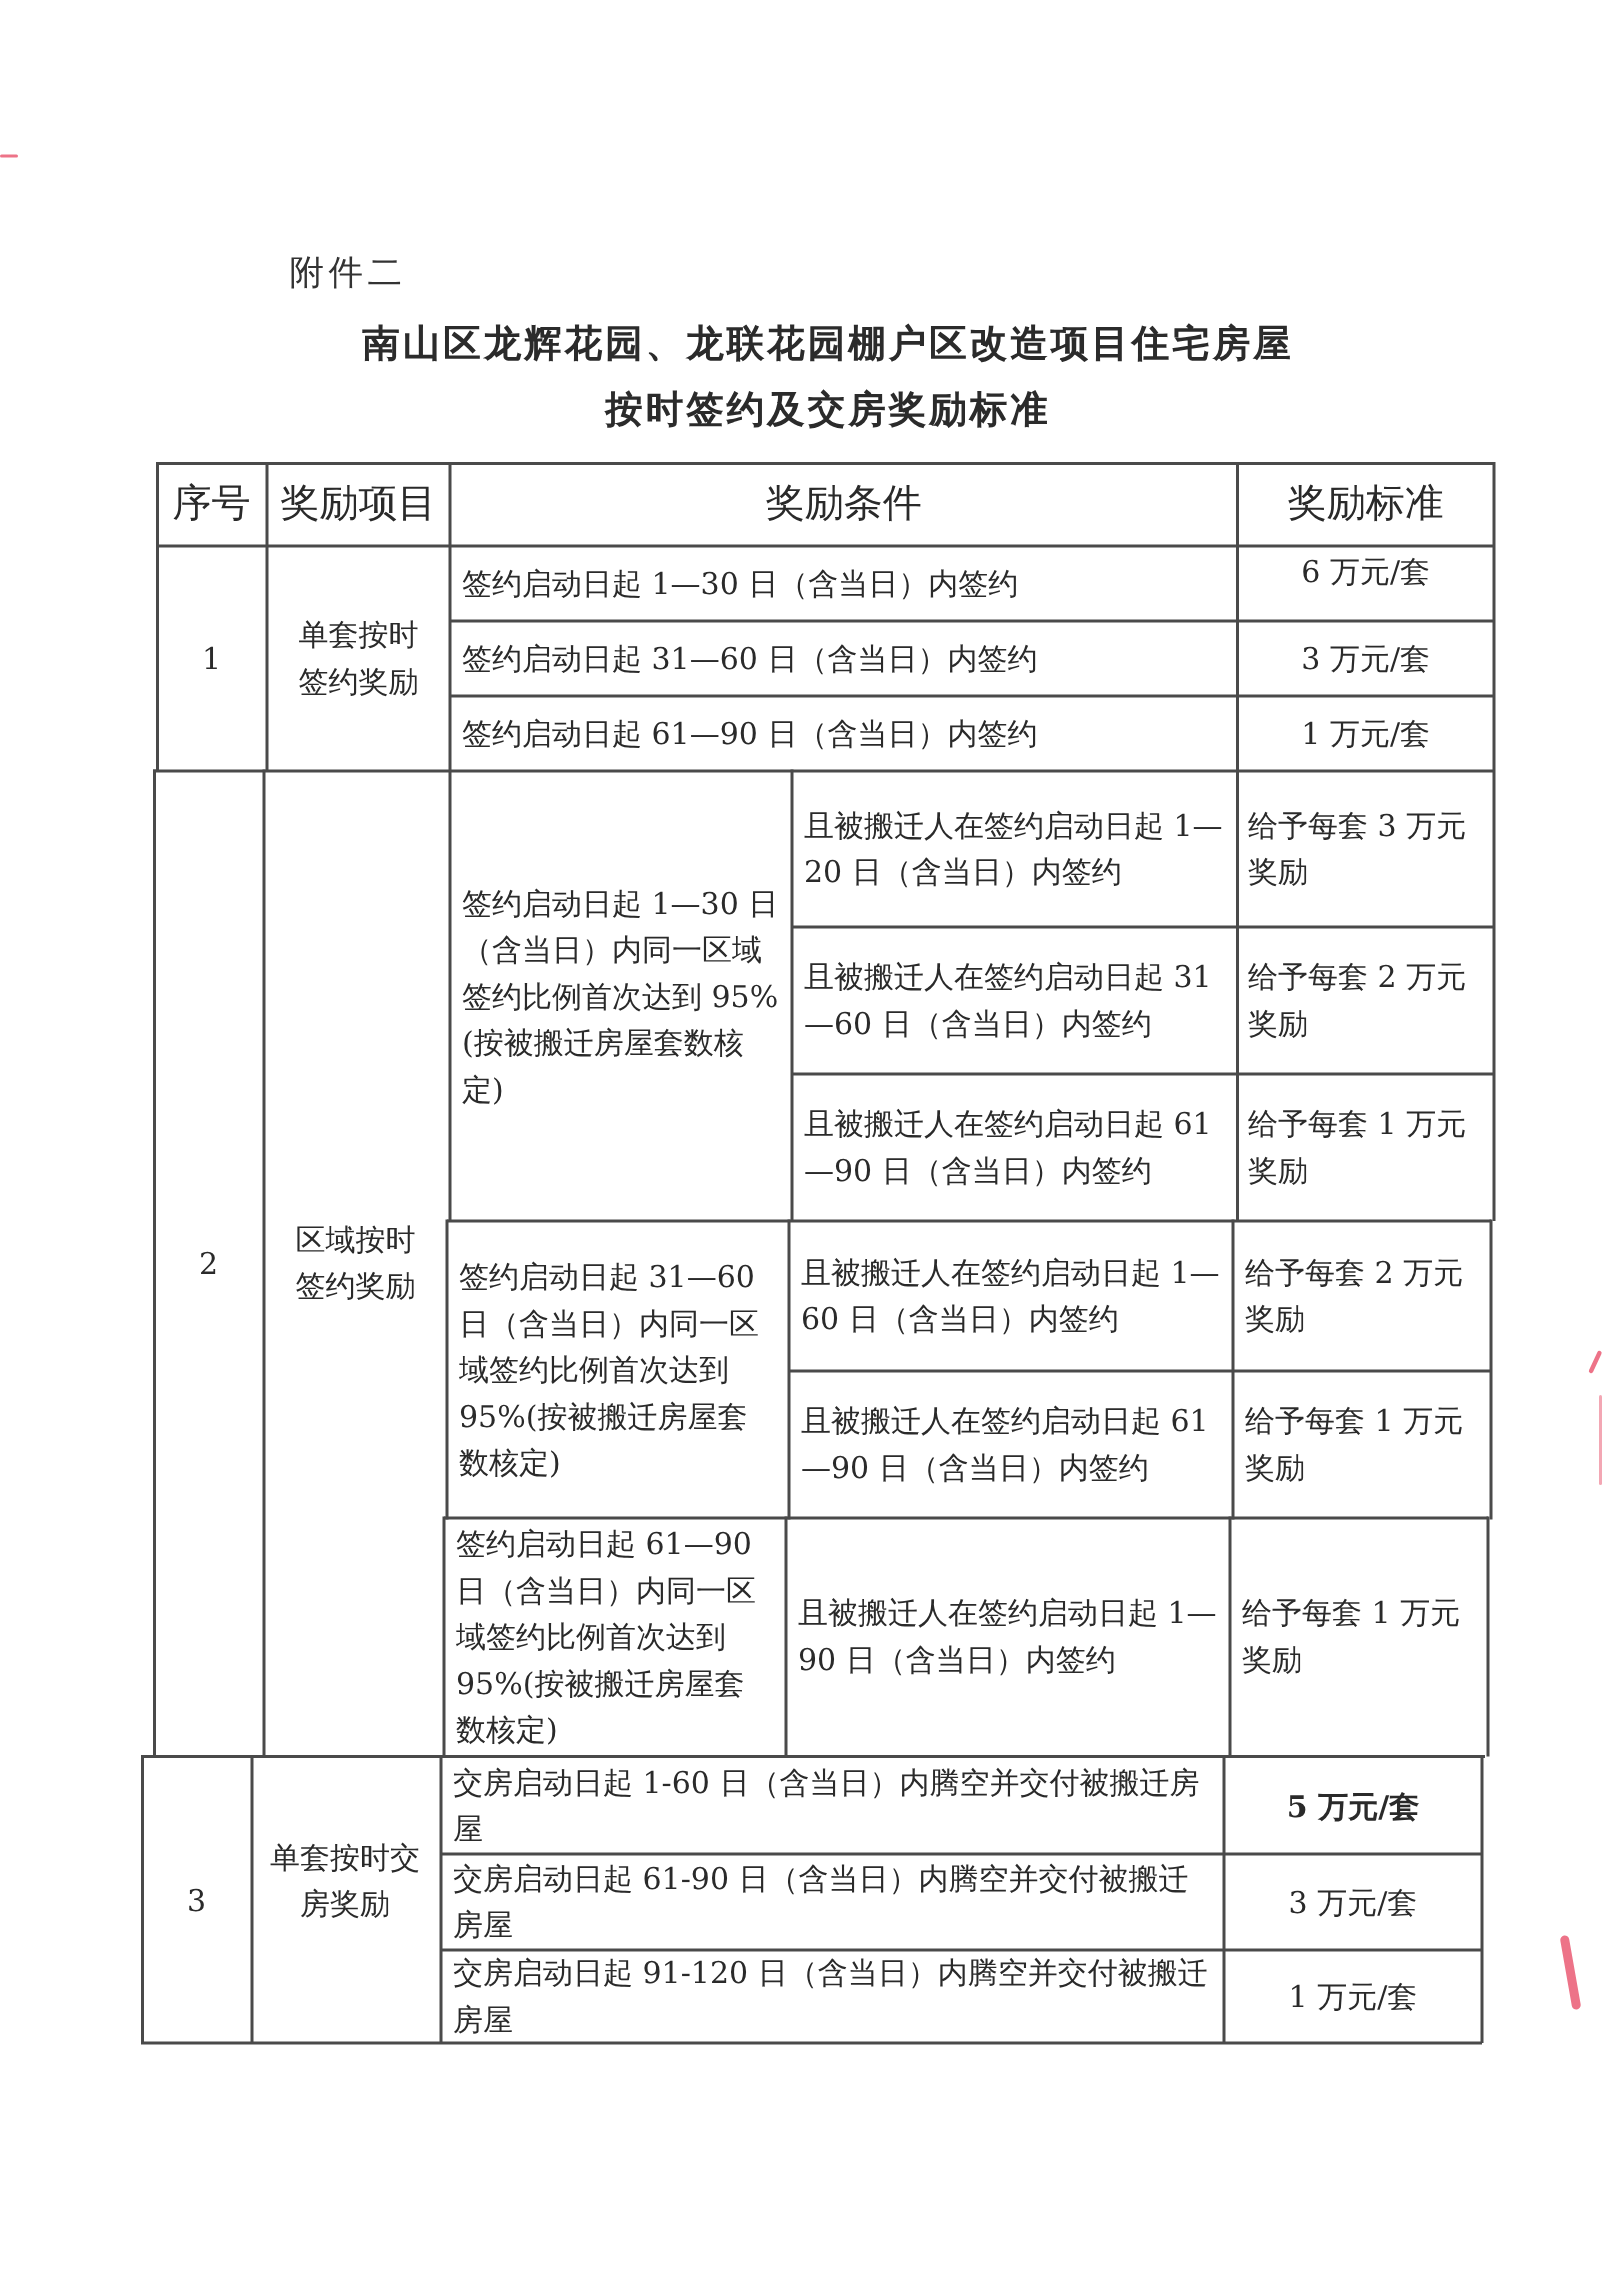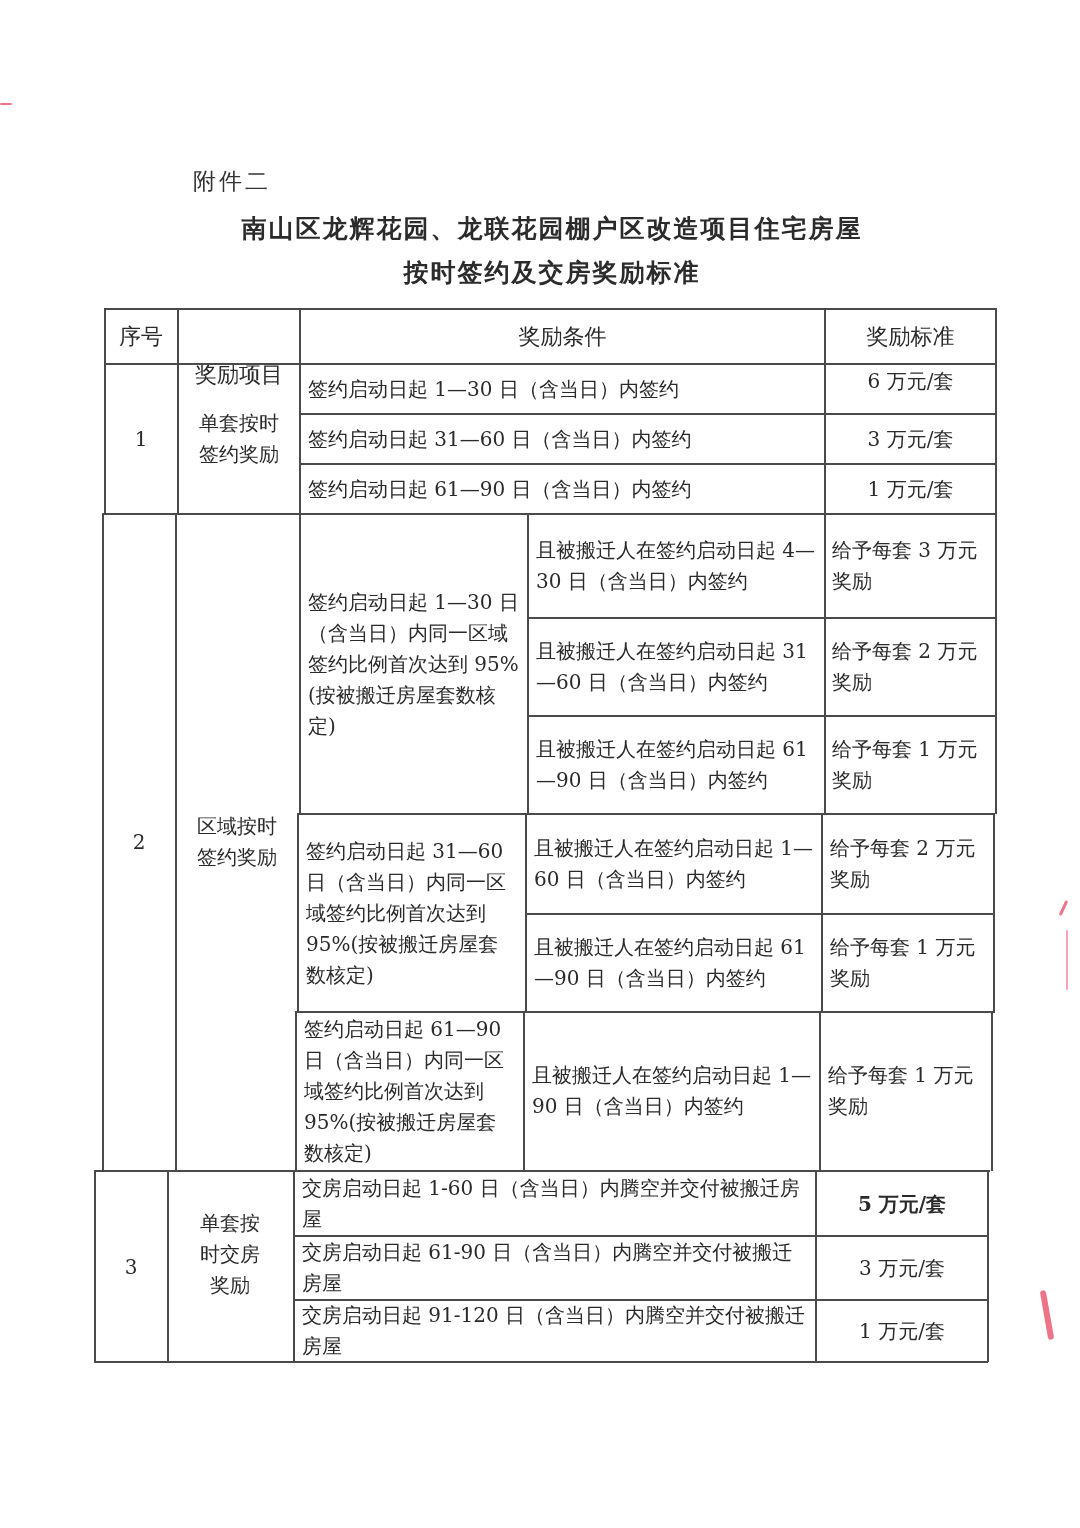--- a/index.html
+++ b/index.html
@@ -10,69 +10,69 @@
   .annex { position: absolute; left: 193px; top: 166px; font-size: 23px; letter-spacing: 3px; color: #333; }
   .title { position: absolute; left: 0; width: 1080px; text-align: center; font-size: 25px; font-weight: bold; color: #2b2b2b; letter-spacing: 2px; }
   .t1 { top: 212px; left: 12px; }
   .t2 { top: 256px; left: 12px; }
 
   .cell { position: absolute; box-sizing: border-box; font-size: 20px; line-height: 31px; color: #2a2a2a; }
   .line-h { position: absolute; height: 1.5px; background: #4a4a4a; }
   .line-v { position: absolute; width: 1.5px; background: #4a4a4a; }
   .center { display: flex; align-items: center; justify-content: center; text-align: center; }
   .left { display: flex; align-items: center; padding-left: 8px; padding-right: 6px; }
-  .hdr { font-size: 22px; }
+  .hdr { font-size: 26px; }
   .redmark { position: absolute; background: #e8506a; border-radius: 3px; opacity: 0.8; }
 </style>
 </head>
 <body>
 
 <div class="annex">附件二</div>
 <div class="title t1">南山区龙辉花园、龙联花园棚户区改造项目住宅房屋</div>
 <div class="title t2">按时签约及交房奖励标准</div>
 
 <div>
 
   <div class="cell center hdr" style="left:104px;top:309px;width:74px;height:55px;">序号</div>
-  <div class="cell center hdr" style="left:178px;top:309px;width:122px;height:55px;margin-top:38px;">奖励项目</div>
+  <div class="cell center hdr" style="left:178px;top:309px;width:122px;height:55px;">奖励项目</div>
   <div class="cell center hdr" style="left:300px;top:309px;width:525px;height:55px;">奖励条件</div>
   <div class="cell center hdr" style="left:825px;top:309px;width:171px;height:55px;">奖励标准</div>
 
   <div class="cell center" style="left:104px;top:364px;width:74px;height:150px;">1</div>
   <div class="cell center" style="left:178px;top:364px;width:122px;height:150px;padding:0 14px;">单套按时签约奖励</div>
   <div class="cell left" style="left:300px;top:364px;width:533px;height:50px;text-align:center;">签约启动日起 1—30 日（含当日）内签约</div>
   <div class="cell center" style="left:825px;top:364px;width:171px;height:34px;border-radius:22px;">6 万元/套</div>
   <div class="cell left" style="left:300px;top:414px;width:525px;height:50px;">签约启动日起 31—60 日（含当日）内签约</div>
   <div class="cell center" style="left:825px;top:414px;width:171px;height:50px;">3 万元/套</div>
   <div class="cell left" style="left:300px;top:464px;width:525px;height:50px;">签约启动日起 61—90 日（含当日）内签约</div>
   <div class="cell center" style="left:825px;top:464px;width:171px;height:50px;">1 万元/套</div>
 
   <div class="cell center" style="left:102px;top:514px;width:74px;height:656px;">2</div>
   <div class="cell center" style="left:176px;top:514px;width:122px;height:656px;padding:0 16px;">区域按时签约奖励</div>
 
   <div class="cell left" style="left:300px;top:514px;width:228px;height:300px;padding-right:8px;">签约启动日起 1—30 日（含当日）内同一区域签约比例首次达到 95%(按被搬迁房屋套数核定)</div>
-  <div class="cell left" style="left:528px;top:514px;width:296px;height:104px;">且被搬迁人在签约启动日起 4—30 日（含当日）内签约</div>
+  <div class="cell left" style="left:528px;top:514px;width:296px;height:104px;">且被搬迁人在签约启动日起 1—20 日（含当日）内签约</div>
   <div class="cell left" style="left:824px;top:514px;width:172px;height:104px;">给予每套 3 万元奖励</div>
   <div class="cell left" style="left:528px;top:618px;width:296px;height:98px;">且被搬迁人在签约启动日起 31—60 日（含当日）内签约</div>
   <div class="cell left" style="left:824px;top:618px;width:172px;height:98px;">给予每套 2 万元奖励</div>
   <div class="cell left" style="left:528px;top:716px;width:296px;height:98px;">且被搬迁人在签约启动日起 61—90 日（含当日）内签约</div>
   <div class="cell left" style="left:824px;top:716px;width:172px;height:98px;">给予每套 1 万元奖励</div>
 
   <div class="cell left" style="left:298px;top:814px;width:228px;height:198px;padding-right:8px;">签约启动日起 31—60 日（含当日）内同一区域签约比例首次达到 95%(按被搬迁房屋套数核定)</div>
   <div class="cell left" style="left:526px;top:814px;width:296px;height:100px;">且被搬迁人在签约启动日起 1—60 日（含当日）内签约</div>
   <div class="cell left" style="left:822px;top:814px;width:172px;height:100px;">给予每套 2 万元奖励</div>
   <div class="cell left" style="left:526px;top:914px;width:296px;height:98px;">且被搬迁人在签约启动日起 61—90 日（含当日）内签约</div>
   <div class="cell left" style="left:822px;top:914px;width:172px;height:98px;">给予每套 1 万元奖励</div>
 
   <div class="cell left" style="left:296px;top:1012px;width:228px;height:158px;padding-right:8px;">签约启动日起 61—90 日（含当日）内同一区域签约比例首次达到 95%(按被搬迁房屋套数核定)</div>
   <div class="cell left" style="left:524px;top:1012px;width:296px;height:158px;border-radius:27px;">且被搬迁人在签约启动日起 1—90 日（含当日）内签约</div>
   <div class="cell left" style="left:820px;top:1012px;width:172px;height:158px;">给予每套 1 万元奖励</div>
 
   <div class="cell center" style="left:94px;top:1172px;width:74px;height:190px;">3</div>
-  <div class="cell center" style="left:168px;top:1172px;width:124px;height:164px;padding:0 26px;">单套按时交房奖励</div>
+  <div class="cell center" style="left:168px;top:1172px;width:124px;height:164px;padding:0 10px;">单套按时交房奖励</div>
   <div class="cell left" style="left:294px;top:1172px;width:522px;height:64px;">交房启动日起 1-60 日（含当日）内腾空并交付被搬迁房屋</div>
   <div class="cell center" style="left:816px;top:1172px;width:172px;height:64px;font-weight:bold;">5 万元/套</div>
   <div class="cell left" style="left:294px;top:1236px;width:522px;height:64px;">交房启动日起 61-90 日（含当日）内腾空并交付被搬迁房屋</div>
   <div class="cell center" style="left:816px;top:1236px;width:172px;height:64px;">3 万元/套</div>
   <div class="cell left" style="left:294px;top:1300px;width:522px;height:62px;">交房启动日起 91-120 日（含当日）内腾空并交付被搬迁房屋</div>
   <div class="cell center" style="left:816px;top:1300px;width:172px;height:62px;">1 万元/套</div>
 
   <div class="line-h" style="left:104px;top:308px;width:892px;"></div>
   <div class="line-h" style="left:104px;top:363px;width:892px;"></div>
   <div class="line-h" style="left:300px;top:413px;width:696px;"></div>

